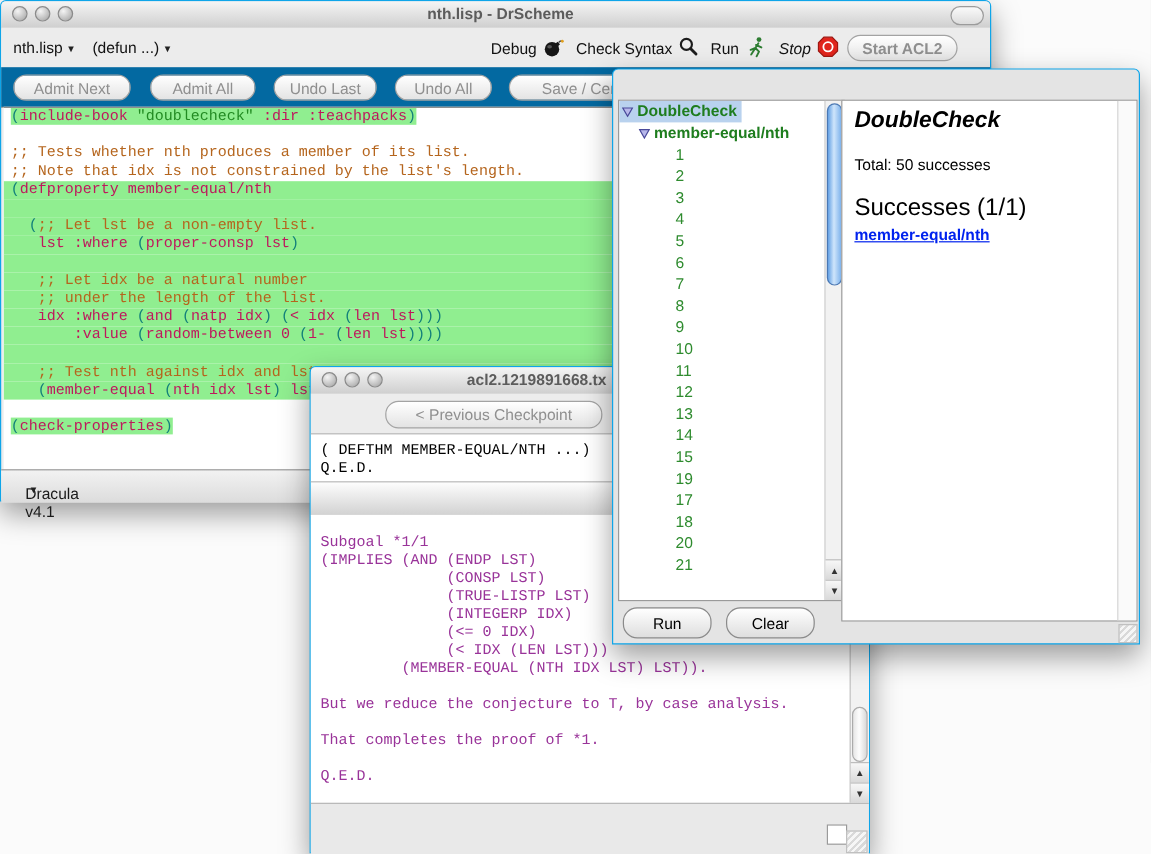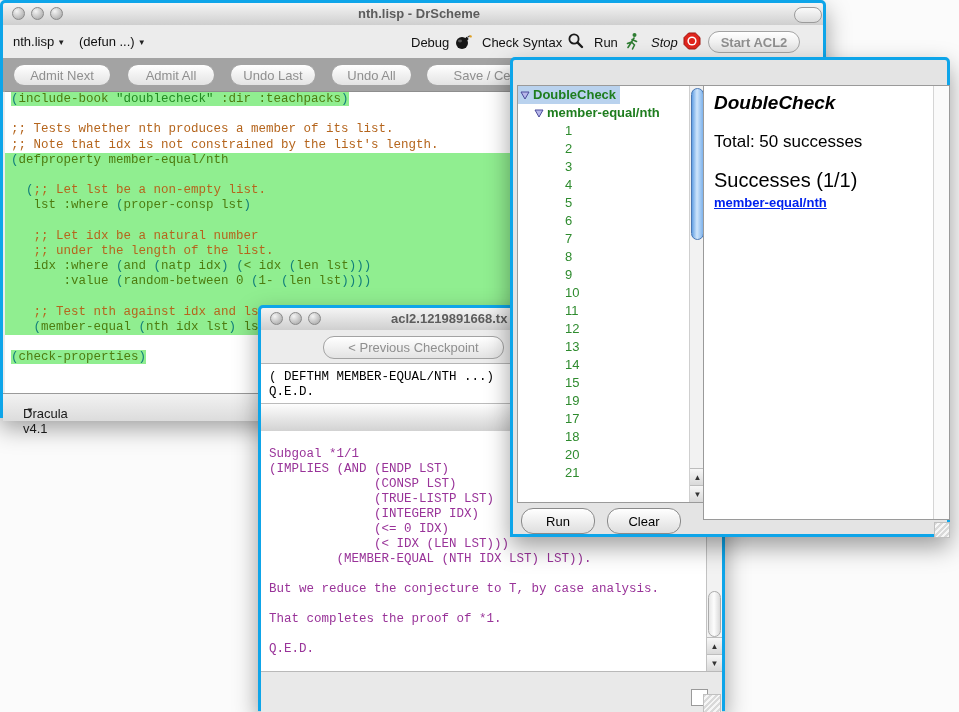--- a/index.html
+++ b/index.html
@@ -1,18 +1,18 @@
 <!DOCTYPE html>
 <html><head>
 <meta charset="utf-8">
 <style>
   html,body{margin:0;padding:0;}
   body{width:959px;height:712px;overflow:hidden;background:#fbfbfb;
        font-family:"Liberation Sans",sans-serif;position:relative;}
-  .window{position:absolute;border:3px solid #0ea5e9;border-radius:5px 5px 0 0;
+  .window{position:absolute;border:1px solid #0ea5e9;border-radius:5px 5px 0 0;
           box-shadow:0 10px 24px rgba(0,0,0,.38);background:#ececec;box-sizing:border-box;}
   .titlebar{position:absolute;left:0;top:0;right:0;height:22px;
             background:linear-gradient(#f5f5f5,#cfcfcf);border-bottom:1px solid #9b9b9b;
             border-radius:4px 4px 0 0;}
   .title-text{position:absolute;top:3px;font-size:13px;font-weight:bold;color:#5c5c5c;white-space:nowrap;}
   .lights{position:absolute;left:9px;top:4px;display:flex;gap:6px;}
   .light{width:13px;height:13px;border-radius:50%;box-sizing:border-box;}
   .light.gray{background:radial-gradient(circle at 35% 30%,#f4f4f4,#bdbdbd 65%,#9e9e9e);border:1px solid #8a8a8a;}
   .light.red{background:radial-gradient(circle at 35% 30%,#ffc9c2,#f4564b 60%,#d3322a);border:1px solid #a8241e;}
   .light.orange{background:radial-gradient(circle at 35% 30%,#ffe7b0,#f8a83a 60%,#e18a1c);border:1px solid #ad6a10;}
@@ -22,30 +22,30 @@
   #main-window{left:0;top:0;width:826px;height:418px;z-index:1;}
   #mw-pill{position:absolute;left:791px;top:4px;width:26px;height:14px;border:1px solid #9b9b9b;
            border-radius:8px;background:linear-gradient(#fafafa,#dcdcdc);}
   #mw-toolbar{position:absolute;left:0;top:22px;right:0;height:33px;background:#ececec;}
   .navdrop{position:absolute;top:9px;font-size:13px;color:#111;white-space:nowrap;cursor:default;}
   .caret{font-size:8px;color:#222;vertical-align:1px;margin-left:3px;}
   .tb-item{position:absolute;top:7px;height:20px;display:flex;align-items:center;gap:5px;font-size:13px;color:#111;}
   .pill-btn{position:absolute;box-sizing:border-box;border:1px solid #a3a3a3;border-radius:11px;
             background:linear-gradient(#ffffff,#e3e3e3);color:#8f8f8f;font-size:13px;
             display:flex;align-items:center;justify-content:center;white-space:nowrap;}
-  #dracula-bar{position:absolute;left:0;top:55px;right:0;height:33px;background:#a3a3a3;
+  #dracula-bar{position:absolute;left:0;top:55px;right:0;height:33px;background:#0369a1;
                border-bottom:1px solid #a2a2a2;}
   #dracula-bar .pill-btn{top:6px;height:22px;}
   #defs-pane{position:absolute;left:2px;top:88px;width:822px;height:302px;background:#fff;
              border-top:1px solid #8e8e8e;overflow:hidden;}
   .code-line{height:15.2px;line-height:15.2px;white-space:pre;
              font-family:"Liberation Mono",monospace;font-size:12.5px;padding-left:6px;}
   .code-line.hl-full{background:#90ee90;}
   .hl-span{background:#90ee90;}
-  .tk-k{color:#4d7c0f;} .tk-p{color:#12807a;} .tk-s{color:#228b22;} .tk-c{color:#b5651d;}
+  .tk-k{color:#be185d;} .tk-p{color:#12807a;} .tk-s{color:#228b22;} .tk-c{color:#b5651d;}
   #status-bar{position:absolute;left:0;top:390px;right:0;height:27px;border-top:1px solid #9a9a9a;
               background:linear-gradient(#f2f2f2,#dcdcdc);font-size:13px;color:#1a1a1a;}
   #status-bar span{position:absolute;left:10px;top:6px;}
 
   
   #acl2-window{left:258px;top:305px;width:467px;height:406px;z-index:2;}
   #acl2-toolbar{position:absolute;left:0;top:22px;right:0;height:33px;background:#ececec;}
   #acl2-summary{position:absolute;left:0;top:55px;right:0;height:40px;background:#fff;
                 border-top:1px solid #b5b5b5;}
   #acl2-summary pre{margin:0;padding:6px 8px 0;font:12.5px/15px "Liberation Mono",monospace;color:#000;}
@@ -77,21 +77,21 @@
   .tree-case{height:18px;line-height:18px;padding-left:47px;font-size:13px;color:#2e8b2e;}
   #su-tree .vscroll{border-left:1px solid #cfcfcf;}
   #su-run,#su-clear{position:absolute;top:448px;width:72px;height:24px;border:1px solid #8a8a8a;border-radius:12px;
            background:linear-gradient(#ffffff,#dedede);font-size:13px;color:#000;
            display:flex;align-items:center;justify-content:center;}
   #su-run{left:8px;} #su-clear{left:94px;}
   #su-detail{position:absolute;left:190px;top:25px;width:247px;height:435px;background:#fff;
              border:1px solid #9a9a9a;box-sizing:border-box;overflow:hidden;}
   #su-detail-content{position:absolute;left:10px;top:6px;right:20px;}
   #su-heading{font-size:19px;font-weight:bold;font-style:italic;color:#000;}
-  #su-total{margin-top:18px;font-size:17px;color:#000;}
+  #su-total{margin-top:18px;font-size:13px;color:#000;}
   #su-successes{margin-top:17px;font-size:20px;color:#000;}
   #su-link{margin-top:3px;font-size:13px;font-weight:bold;color:#0022ee;text-decoration:underline;cursor:pointer;}
   #su-detail .vscroll{background:#fafafa;border-left:1px solid #d5d5d5;}
   #su-grip{position:absolute;left:421px;top:462px;width:16px;height:16px;}
 </style>
 </head>
 <body>
 
 <div class="window" id="main-window">
   <div class="titlebar">

